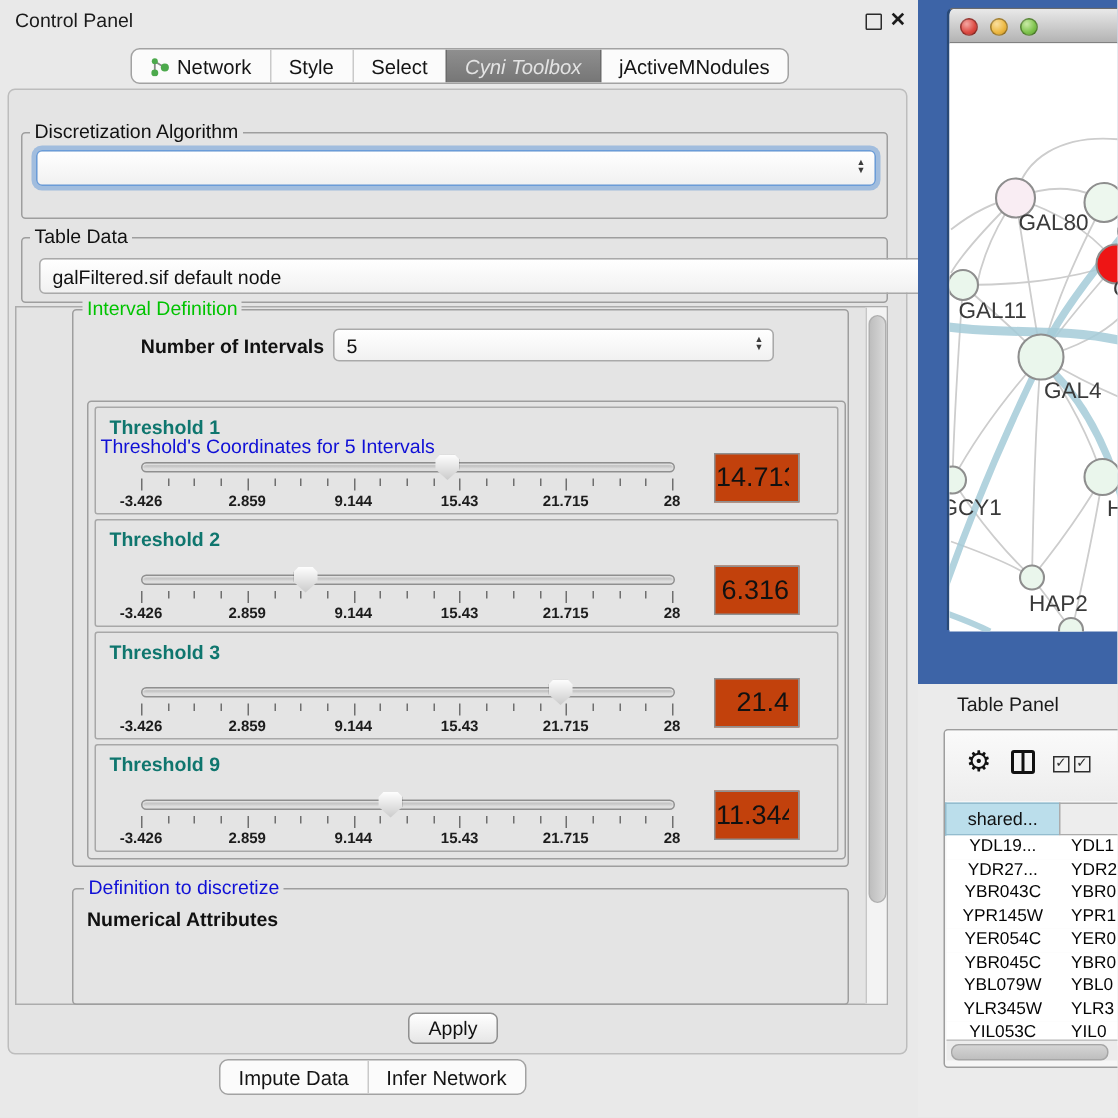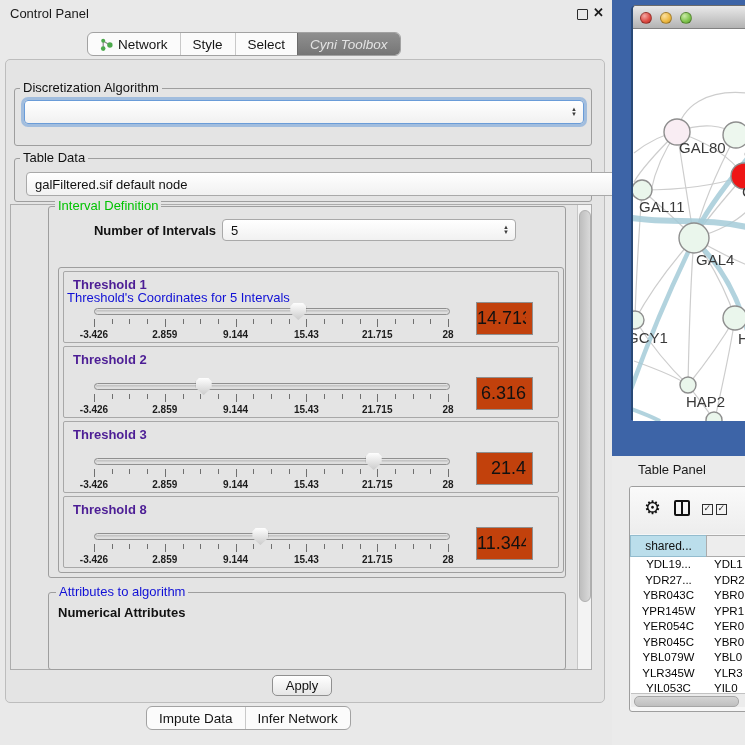--- a/index.html
+++ b/index.html
@@ -50,21 +50,21 @@
   #alg-popup .item.bold{font-weight:bold;}
 
   
   #viewport{left:10px;top:204px;width:582px;height:466px;border:1px solid #ACACAC;background:#E4E4E4;box-sizing:border-box;}
   #vscroll{left:577px;top:205px;width:14px;height:464px;background:#F3F3F3;border-left:1px solid #C6C6C6;box-sizing:border-box;}
   #vthumb{position:absolute;left:1px;top:5px;width:10px;height:390px;border:1px solid #AFAFAF;border-radius:6px;
     background:linear-gradient(90deg,#BEBEBE,#D9D9D9);}
 
   
   .tpanel{position:absolute;left:63px;width:496px;height:72px;border:1px solid #A8A8A8;border-radius:2px;box-sizing:border-box;}
-  .tlabel{position:absolute;left:9px;top:5px;font-size:13px;font-weight:bold;color:#4c1d95;}
+  .tlabel{position:absolute;left:9px;top:5px;font-size:13px;font-weight:bold;color:#0f766e;}
   .track{position:absolute;left:30px;top:36px;width:354px;height:5px;border:1px solid #8F8F8F;border-radius:4px;
     background:linear-gradient(#A9A9A9,#DEDEDE 70%);box-shadow:inset 0 1px 1px rgba(255,255,255,0.7);}
   .thumb{position:absolute;top:31px;width:16px;height:17px;
     background:linear-gradient(#FEFEFE,#CBCBCB);
     clip-path:polygon(20% 0,80% 0,100% 20%,100% 58%,50% 100%,0 58%,0 20%);
     filter:drop-shadow(0 0 1px rgba(0,0,0,0.6));}
   .ticks{position:absolute;left:0;top:47px;width:100%;height:9px;}
   .tick{position:absolute;top:0;width:1px;height:5px;background:#6F6F6F;}
   .tick.maj{height:8px;}
   .ticklabels{position:absolute;left:0;top:57px;width:100%;height:11px;}
@@ -144,20 +144,23 @@
         <span>Network</span>
       </div>
       <div class="segtab">
         <span>Style</span>
       </div>
       <div class="segtab">
         <span>Select</span>
       </div>
       <div class="segtab sel">
         <span>Cyni Toolbox</span>
+      </div>
+      <div class="segtab">
+        <span>jActiveMNodules</span>
       </div>
     </div>
 
   <div id="mainpanel" class="abs"></div>
 
   <div class="group abs" style="left:14px;top:88px;width:578px;height:58px;"></div>
   <span class="gtitle" style="left:20px;top:81px;">Discretization Algorithm</span>
   <div id="alg-combo" class="combo focused">
     <span class="stp">▲<br>▼</span>
   </div>
@@ -292,21 +295,21 @@
           <span style="left: 30px;">-3.426</span>
           <span style="left: 100.8px;">2.859</span>
           <span style="left: 171.6px;">9.144</span>
           <span style="left: 242.4px;">15.43</span>
           <span style="left: 313.2px;">21.715</span>
           <span style="left: 384px;">28</span>
         </div>
     <input class="valbox" readonly="" value="21.4" style="">
   </div>
       <div class="tpanel" style="top: 496px;">
-    <div class="tlabel">Threshold 8</div>
+    <div class="tlabel">Threshold 9</div>
     <div class="track"></div>
     <div class="thumb" style="left: 188.4px;"></div>
     <div class="ticks">
           <span class="tick maj" style="left: 30px;"></span>
           <span class="tick" style="left: 47.7px;"></span>
           <span class="tick" style="left: 65.4px;"></span>
           <span class="tick" style="left: 83.1px;"></span>
           <span class="tick maj" style="left: 100.8px;"></span>
           <span class="tick" style="left: 118.5px;"></span>
           <span class="tick" style="left: 136.2px;"></span>
@@ -331,21 +334,21 @@
           <span style="left: 171.6px;">9.144</span>
           <span style="left: 242.4px;">15.43</span>
           <span style="left: 313.2px;">21.715</span>
           <span style="left: 384px;">28</span>
         </div>
     <input class="valbox" readonly="" value="11.344" style="">
   </div>
     </div>
 
   <div class="group abs" style="left:48px;top:592px;width:518px;height:78px;"></div>
-  <span class="gtitle blue" style="left:56px;top:585px;">Attributes to algorithm</span>
+  <span class="gtitle blue" style="left:56px;top:585px;">Definition to discretize</span>
   <span class="abs" style="left:58px;top:605px;font-size:13px;font-weight:bold;color:#111;">Numerical Attributes</span>
 
   <button id="apply-btn" class="abs">Apply</button>
 
   <div id="bottom-tabs" class="segtabs abs">
       <div class="segtab">
         <span>Impute Data</span>
       </div>
       <div class="segtab">
         <span>Infer Network</span>

